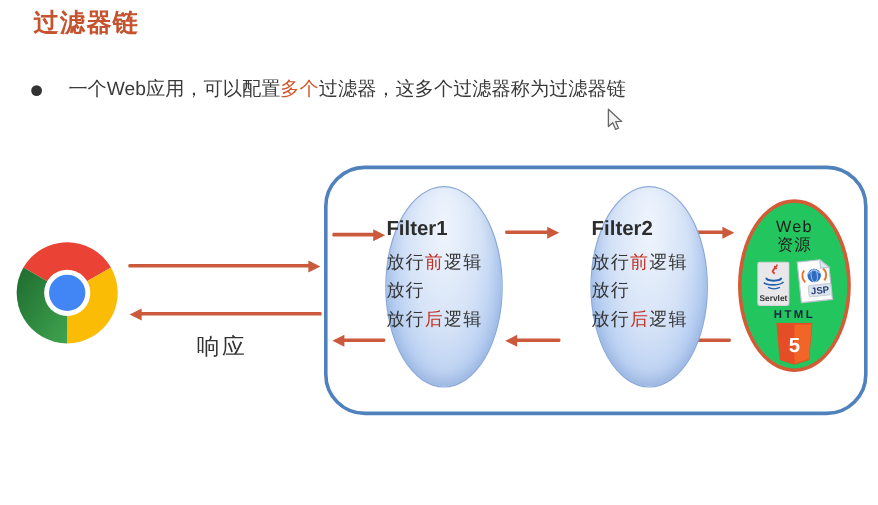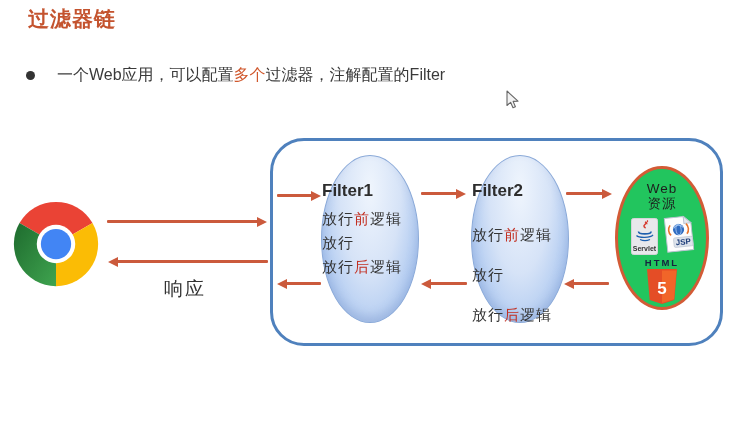--- a/index.html
+++ b/index.html
@@ -48,21 +48,21 @@
 </style>
 </head>
 <body>
 
 <div id="canvas">
 
   <div class="abs page-title">过滤器链</div>
 
   <div class="abs bullet" style="left:26px; top:64px; width:660px;">
     <span class="dot"></span>
-    <span><span>一个Web应用，可以配置</span><span class="hl">多个</span><span>过滤器，注解配置的Filter</span></span>
+    <span><span>一个Web应用，可以配置</span><span class="hl">多个</span><span>过滤器，这多个过滤器称为过滤器链</span></span>
   </div>
 
   <svg class="abs cursor" width="16" height="20" viewBox="0 0 16 20">
     <path d="M2,1 L2,15.5 L5.6,12.3 L8,17.8 L10.4,16.8 L8.1,11.4 L13,11.2 Z" fill="#f2f2f2" stroke="#666" stroke-width="1.1" stroke-linejoin="round"></path>
   </svg>
 
   <svg class="abs" style="left:12px; top:200px;" width="88" height="88" viewBox="0 0 96 96">
     <defs>
       <linearGradient id="grn" x1="0" y1="0" x2="1" y2="1">
         <stop offset="0" stop-color="#1e6b2e"></stop>
@@ -92,21 +92,21 @@
   <div class="arw l" style="left:430px; top:282px; width:37px;"></div>
   <div class="arw l" style="left:286px; top:282px; width:35px;"></div>
 
   <div class="abs filter-ellipse" style="left:321px;">
     <div class="filter-name">Filter1</div>
     <div class="filter-row first"><span>放行</span><span class="rc">前</span><span>逻辑</span></div>
     <div class="filter-row">放行</div>
     <div class="filter-row"><span>放行</span><span class="rc">后</span><span>逻辑</span></div>
   </div>
 
-  <div class="abs filter-ellipse" style="left:471px;gap:16px;">
+  <div class="abs filter-ellipse" style="left:492px;">
     <div class="filter-name">Filter2</div>
     <div class="filter-row first"><span>放行</span><span class="rc">前</span><span>逻辑</span></div>
     <div class="filter-row">放行</div>
     <div class="filter-row"><span>放行</span><span class="rc">后</span><span>逻辑</span></div>
   </div>
 
   <div class="abs web-ellipse">
     <div class="web-title">
       <div>Web</div>
       <div>资源</div>

